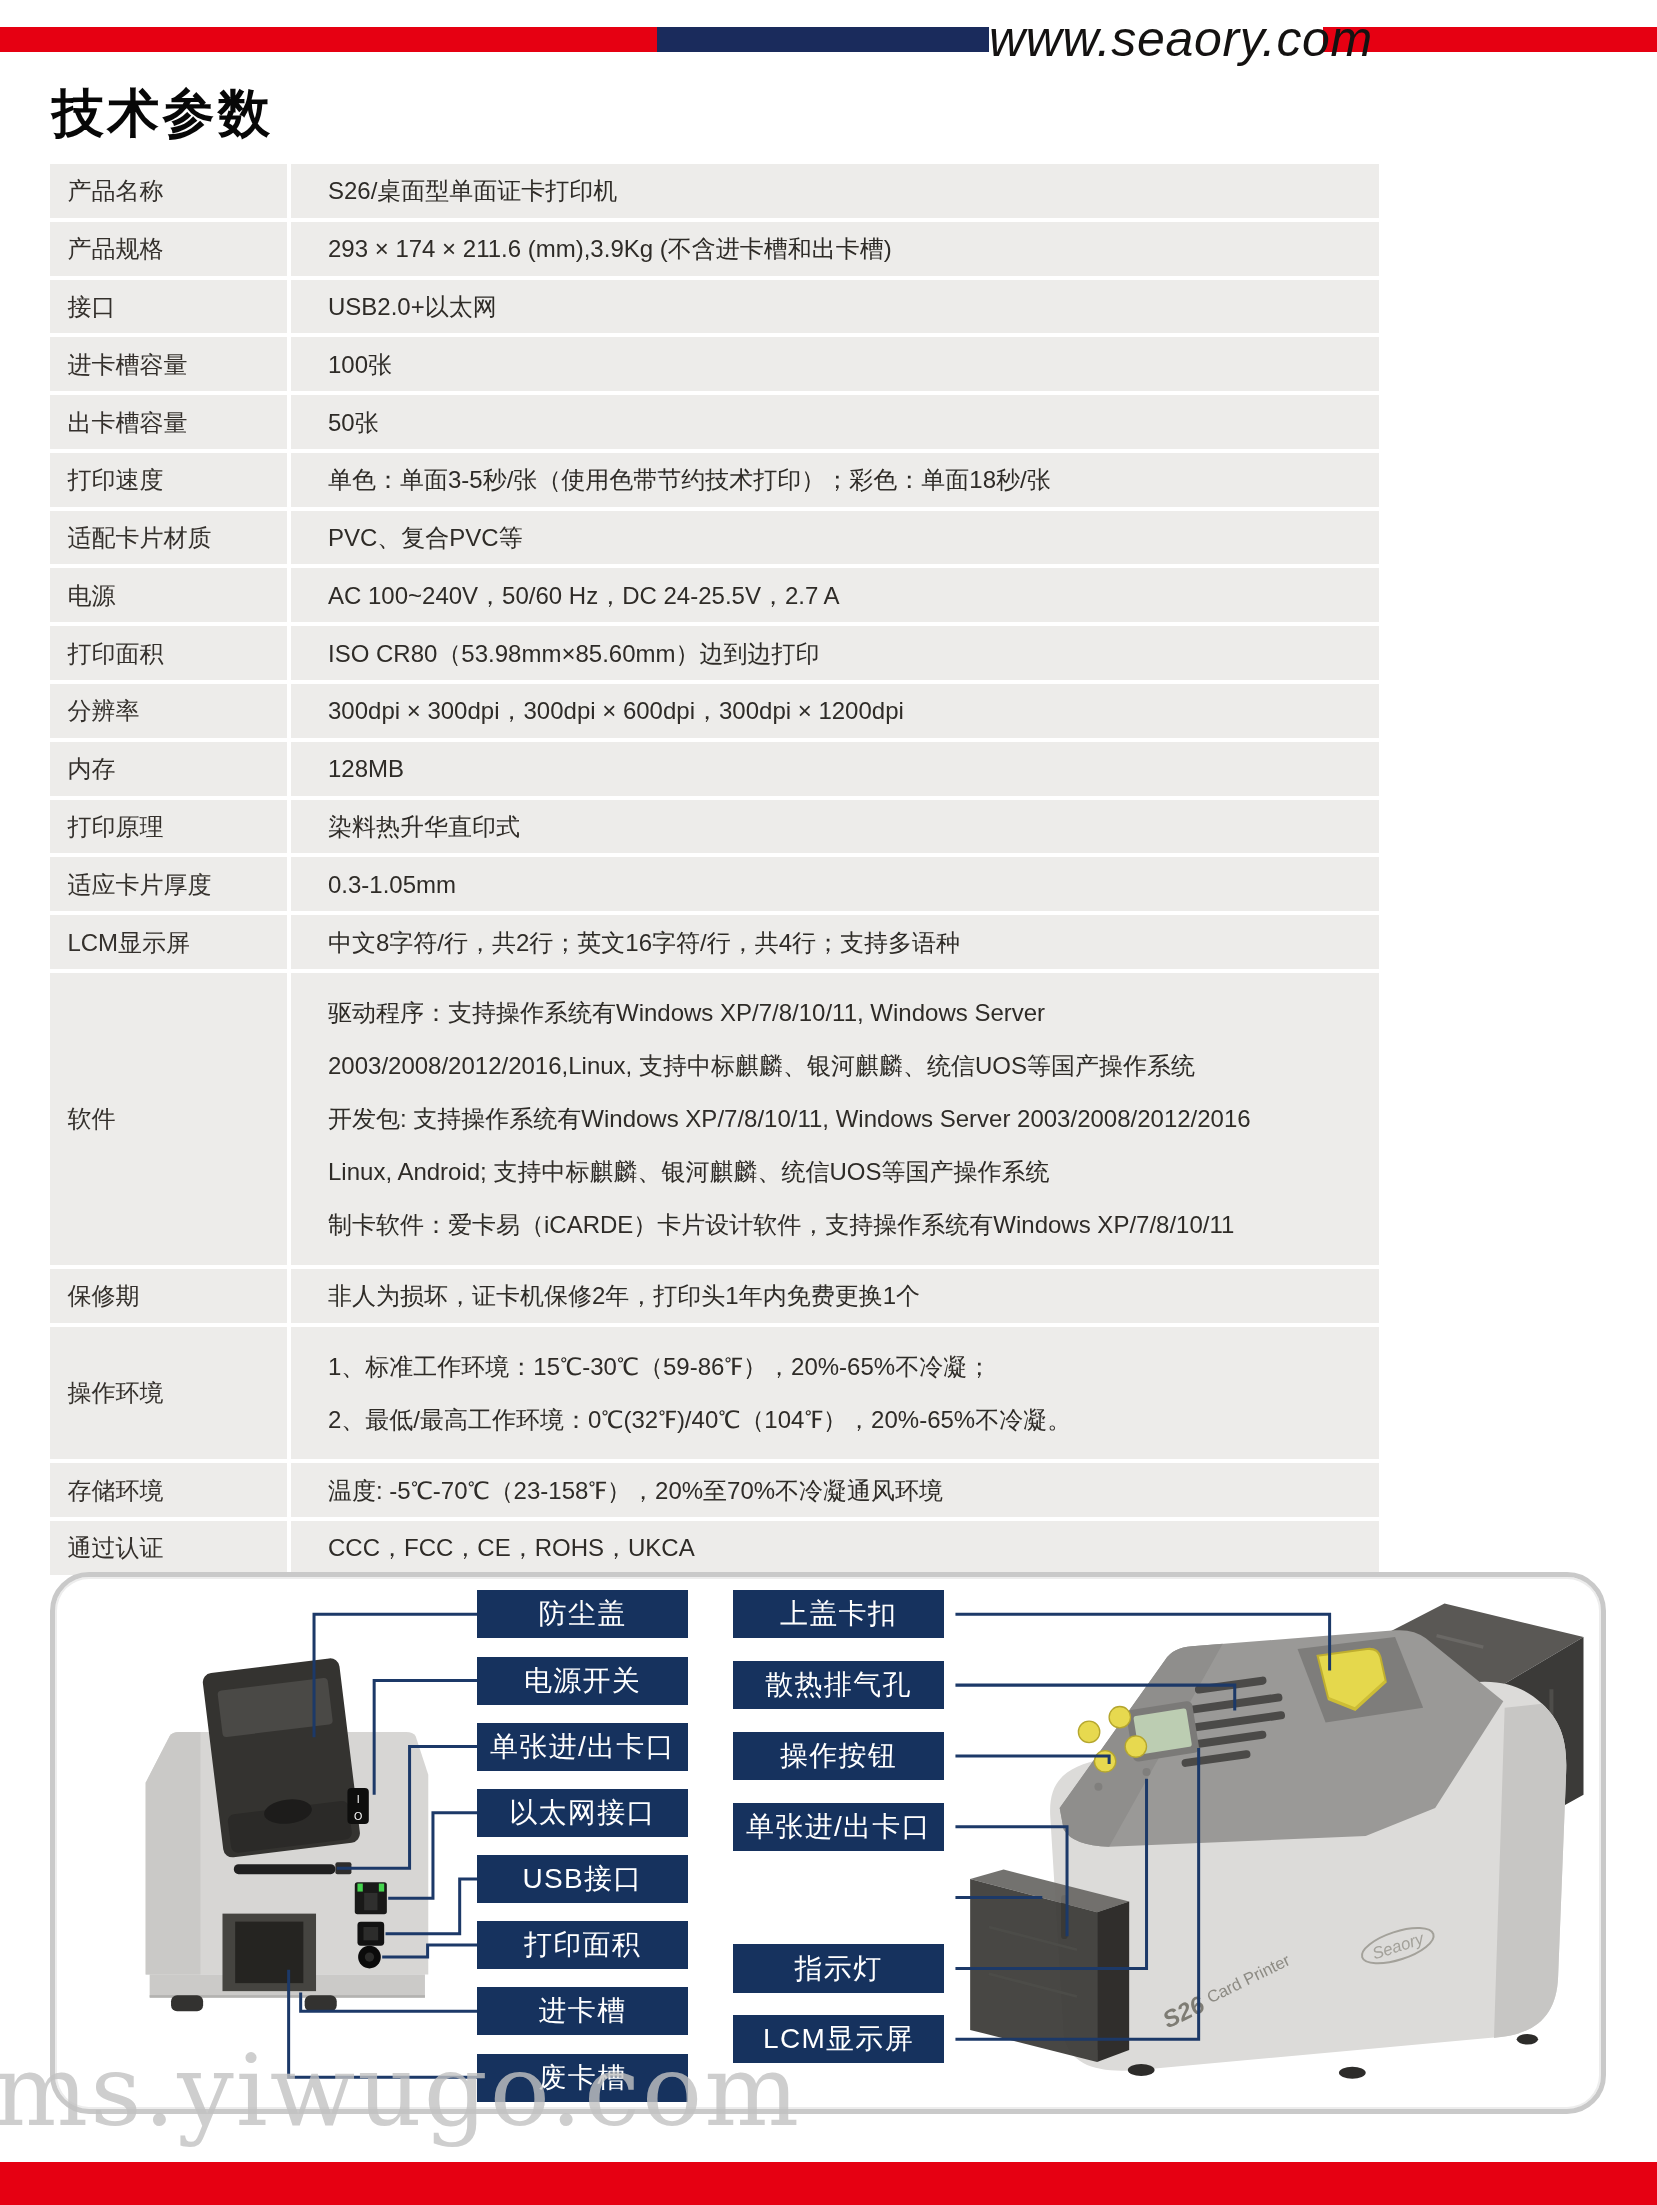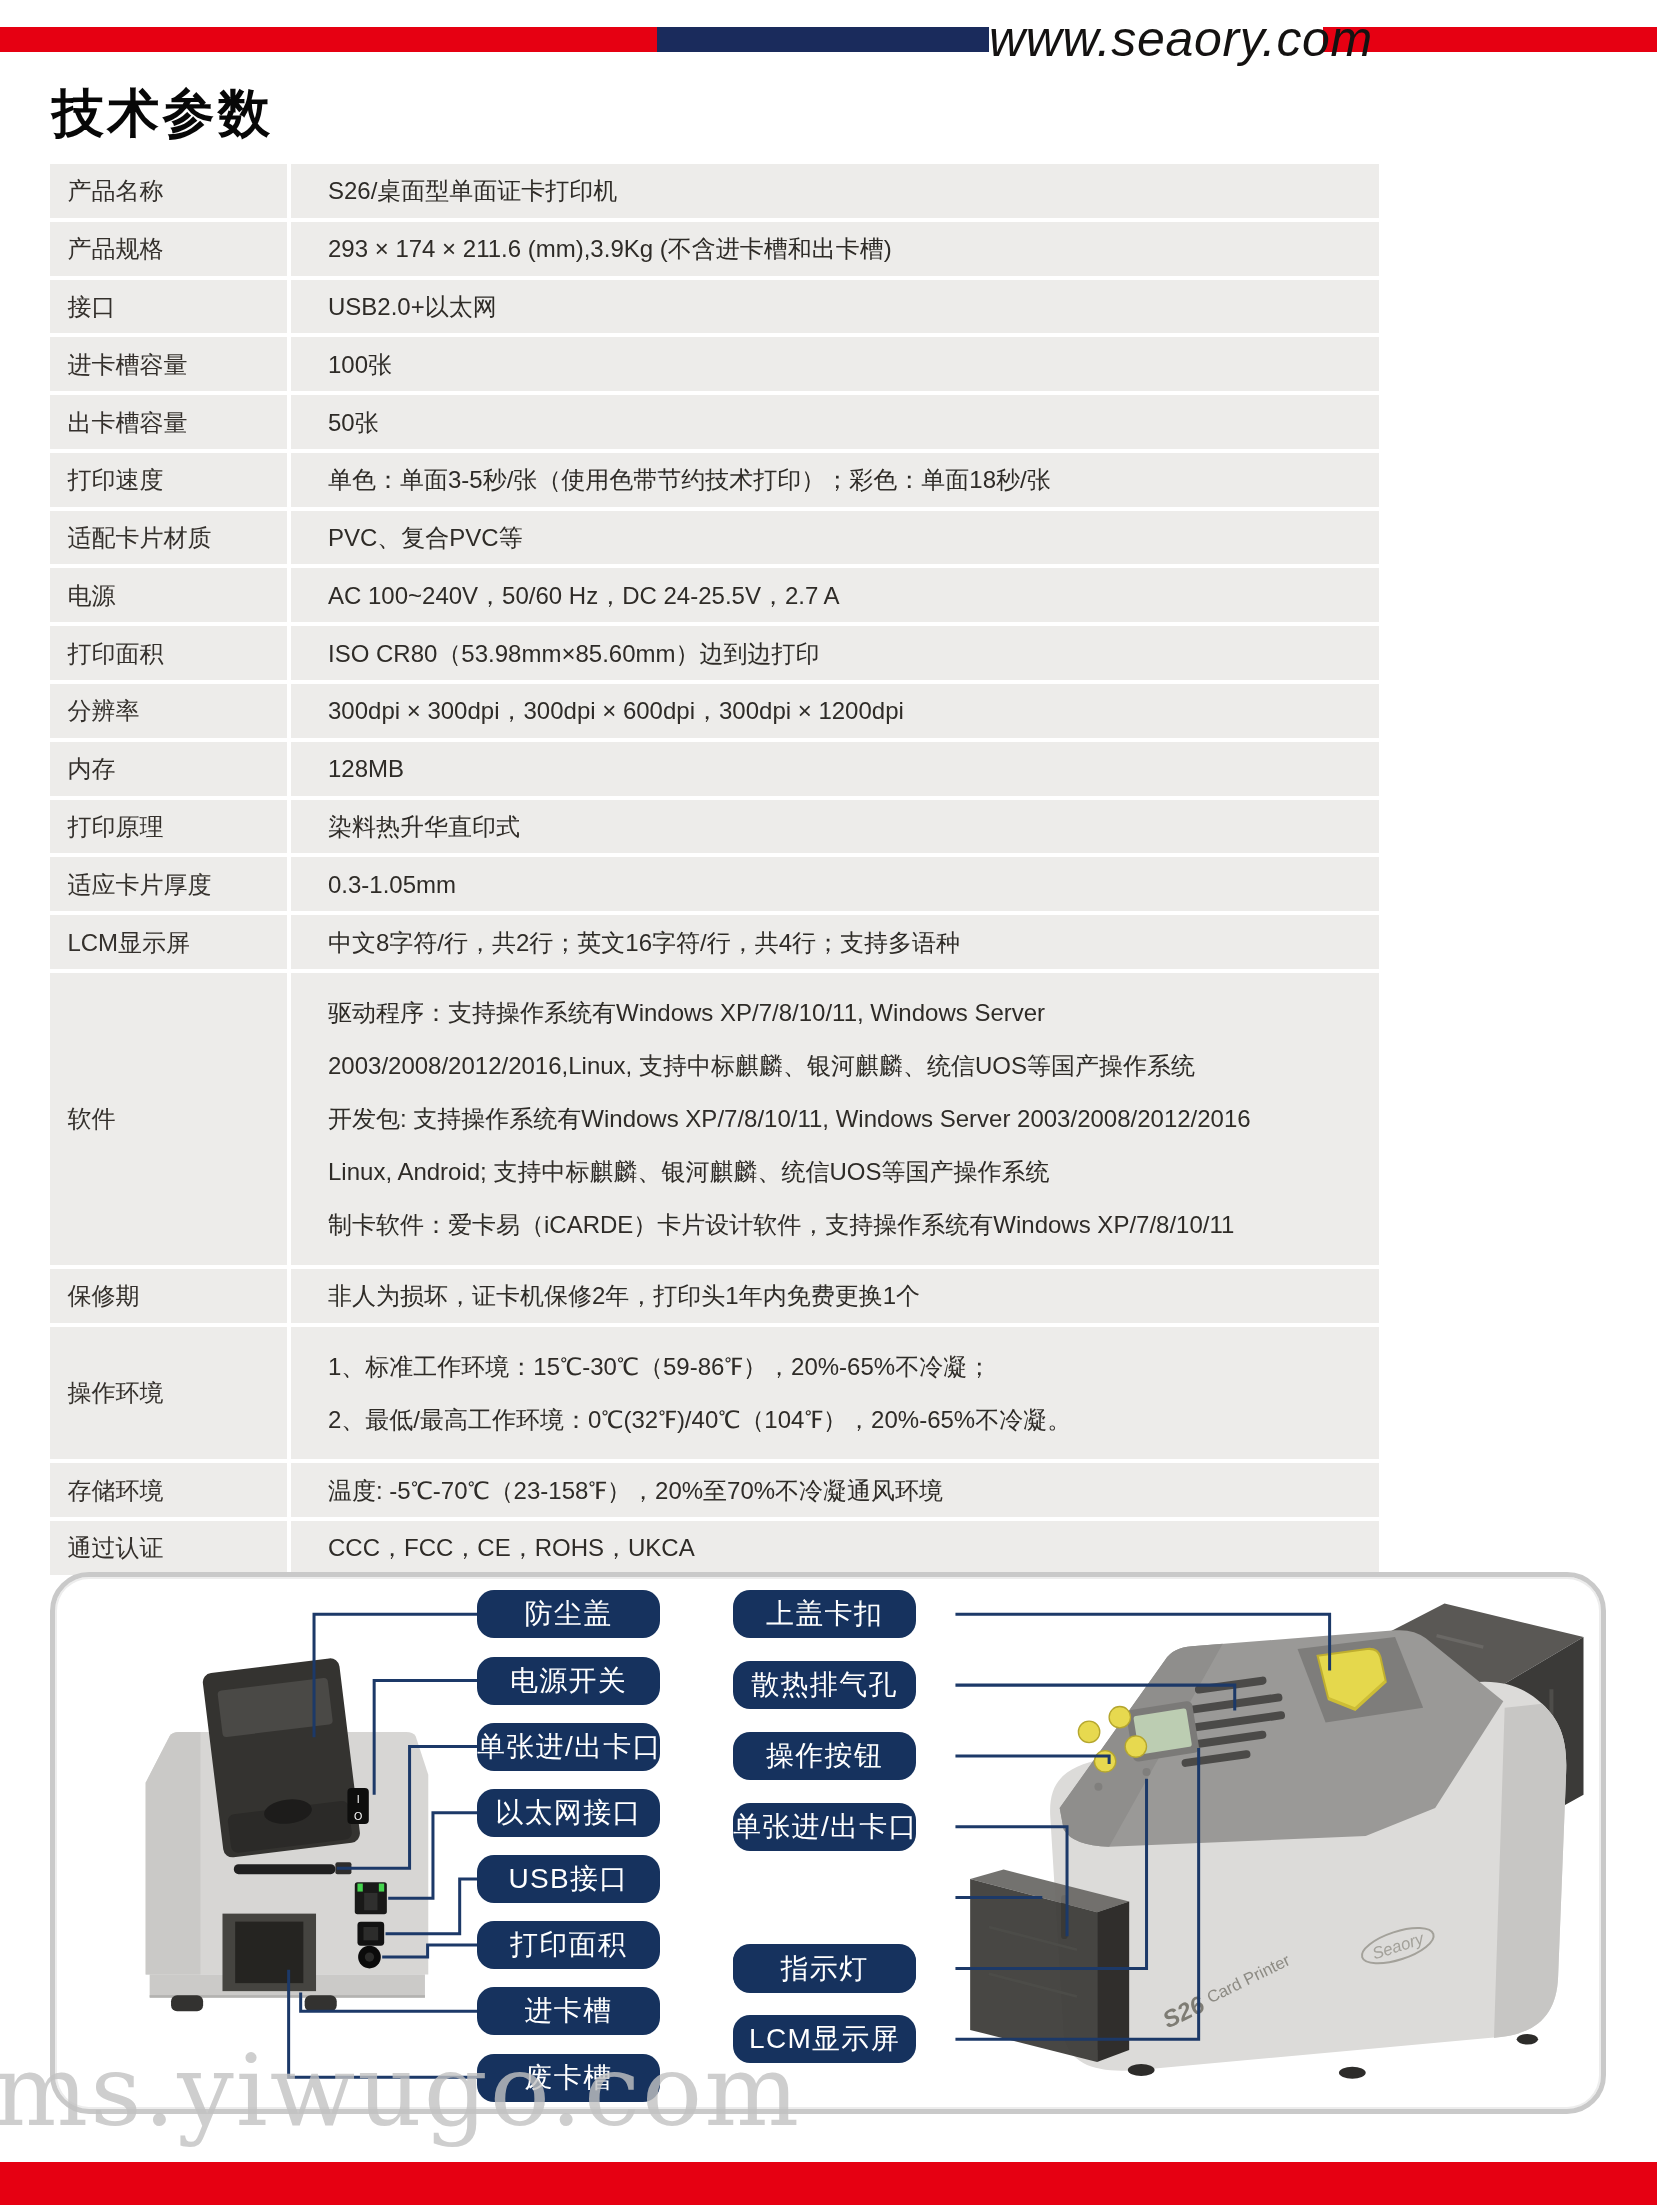--- a/index.html
+++ b/index.html
@@ -32,24 +32,23 @@
     font-size:24px;color:#2e2b27;line-height:27px;}
   .cell.value .vline{line-height:53px;}
   
   .diagram-panel{
     position:absolute;left:50px;top:1572px;width:1546px;height:532px;
     border:5.3px solid #c9c9c9;border-radius:39px;background:#ffffff;
     box-shadow:inset 0 0 0 2px #ededed;
   }
   .connector-svg{position:absolute;left:0;top:0;width:1657px;height:2205px;pointer-events:none;}
   .callout{
-    position:absolute;width:183px;height:48px;background:#16325e;color:#ffffff;
+    position:absolute;width:211px;height:48px;background:#16325e;color:#ffffff;
     font-size:28px;line-height:48px;text-align:center;font-weight:500;letter-spacing:1.3px;
     white-space:nowrap;
-    border-radius:17px;
   }
   
   .watermark{
     position:absolute;left:-6.7px;top:2032px;font-family:"DejaVu Serif",serif;
     font-size:100px;color:#c2c2c2;opacity:0.8;letter-spacing:2px;white-space:nowrap;
   }
   
   .bottom-bar{position:absolute;left:0;top:2162px;width:1657px;height:43px;background:#e60012;}
 </style>
 </head>

